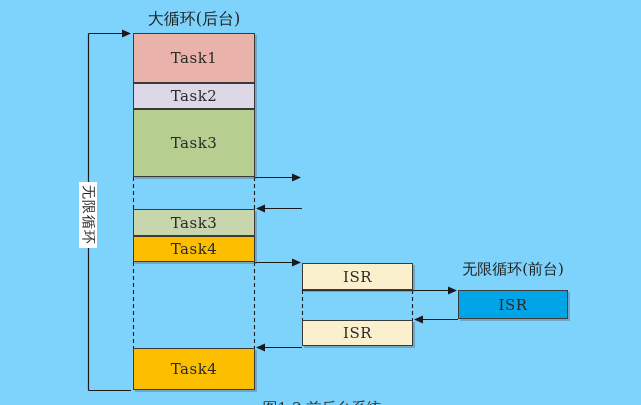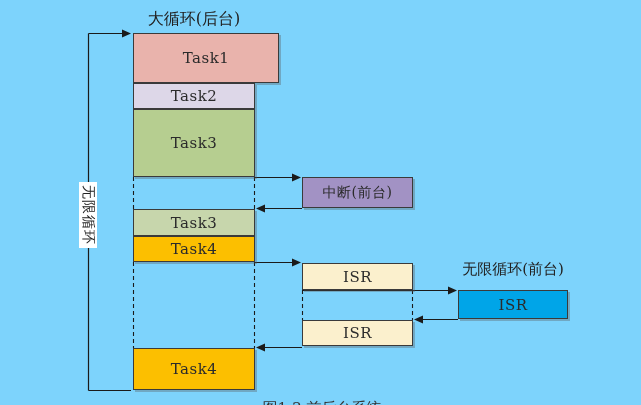--- a/index.html
+++ b/index.html
@@ -7,21 +7,21 @@
     position:relative;width:641px;height:405px;background:#7dd3fc;overflow:hidden;
     font-family:"DejaVu Serif","Liberation Serif",serif;color:#222;
   }
   .overlay{position:absolute;left:0;top:0;width:641px;height:405px;}
   .box{
     position:absolute;box-sizing:border-box;border:1.5px solid #3a3a3a;
     display:flex;align-items:center;justify-content:center;
     font-size:15px;letter-spacing:.5px;color:#2b2b2b;
     box-shadow:2px 2px 0 rgba(90,90,90,.35);
   }
-  .t1{left:133px;top:33px;width:146px;height:50px;}
+  .t1{left:133px;top:33px;width:122px;height:50px;}
   .t2{left:133px;top:83px;width:122px;height:26px;}
   .t3a{left:133px;top:109px;width:122px;height:68px;}
   .t3b{left:133px;top:209px;width:122px;height:27px;}
   .t4a{left:133px;top:236px;width:122px;height:26px;}
   .t4b{left:133px;top:348px;width:122px;height:42px;}
   .intr{left:302px;top:177px;width:111px;height:31px;font-size:14px;}
   .isr1{left:302px;top:263px;width:111px;height:27px;}
   .isr2{left:302px;top:320px;width:111px;height:26px;}
   .isrn{left:458px;top:290px;width:110px;height:29px;}
   .title{
@@ -80,21 +80,20 @@
 
   <div class="vlabel">无限循环</div>
 
   <div class="box t1" style="background-color: rgb(233, 179, 172);">Task1</div>
   <div class="box t2" style="background-color: rgb(221, 215, 232);">Task2</div>
   <div class="box t3a" style="background-color: rgb(182, 206, 144);">Task3</div>
   <div class="box t3b" style="background-color: rgb(199, 214, 172);">Task3</div>
   <div class="box t4a" style="background-color: rgb(252, 191, 0);">Task4</div>
   <div class="box t4b" style="background-color: rgb(252, 191, 0);">Task4</div>
 
-  <div class="box intr" style="background-color: rgb(162, 146, 196);">中断(前台)</div>
 
   <div class="box isr1" style="background-color: rgb(251, 240, 205);">ISR</div>
   <div class="box isr2" style="background-color: rgb(251, 240, 205);">ISR</div>
 
   <div class="nested-title">无限循环(前台)</div>
   <div class="box isrn" style="background-color: rgb(0, 165, 232);">ISR</div>
 
   <div class="caption">图1-2 前后台系统</div>
 
 </div>

